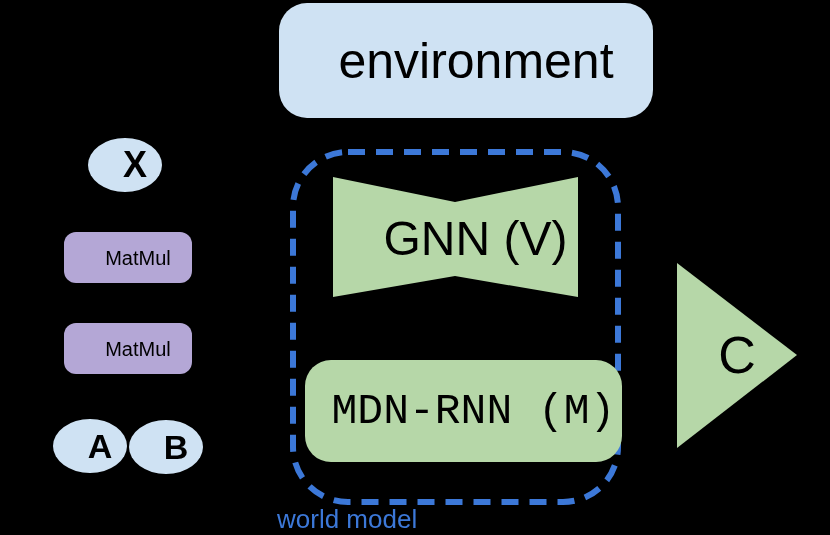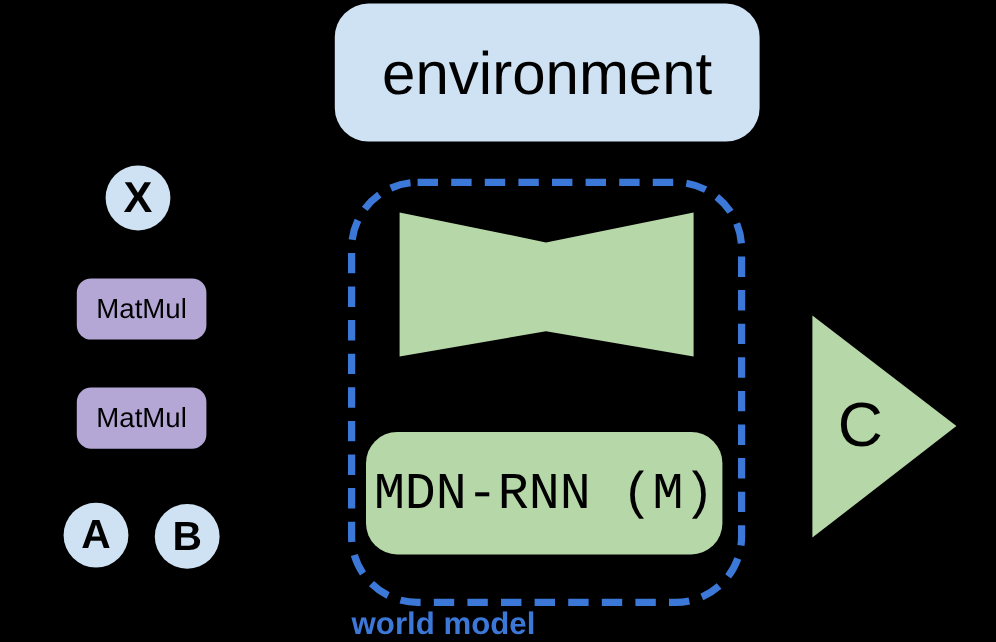--- a/index.html
+++ b/index.html
@@ -15,20 +15,21 @@
     position: absolute;
     left: 0; top: 0;
   }
   .node {
     position: absolute;
     display: flex;
     align-items: center;
     justify-content: center;
     color: #000;
     line-height: 1;
+    padding-left: 20px;
   }
   .env-box {
     left: 279px; top: 3px;
     width: 354px; height: 115px;
     border-radius: 28px;
     background: #cfe2f3;
     font-size: 50px;
   }
   .circle {
     border-radius: 50%;
@@ -36,21 +37,21 @@
     font-weight: bold;
   }
   .x-node { left: 88px;  top: 138px; width: 54px; height: 54px; font-size: 36px; }
   .a-node { left: 53px;  top: 419px; width: 54px; height: 54px; font-size: 34px; }
   .b-node { left: 129px; top: 420px; width: 54px; height: 54px; font-size: 34px; }
   .matmul {
     left: 64px;
     width: 108px; height: 51px;
     border-radius: 12px;
     background: #b4a7d6;
-    font-size: 23px;
+    font-size: 20px;
     font-weight: 500;
   }
   .matmul-1 { top: 232px; }
   .matmul-2 { top: 323px; }
   .gnn-label {
     left: 333px; top: 214px;
     width: 245px; height: 50px;
     font-size: 48px;
   }
   .mdn-box {
@@ -61,23 +62,23 @@
     font-size: 43px;
     font-family: Liberation Mono, monospace;
   }
   .c-label {
     left: 677px; top: 327px;
     width: 80px; height: 56px;
     font-size: 52px;
   }
   .wm-label {
     position: absolute;
-    left: 293px; top: 506px;
+    left: 277px; top: 506px;
     font-size: 26px;
-    font-weight: bold;
+    font-weight: normal;
     color: #3c78d8;
     line-height: 1;
   }
 </style>
 </head>
 <body>
 
 <div class="canvas">
 
   <svg class="layer" width="830" height="535" viewBox="0 0 830 535">
@@ -103,20 +104,23 @@
   </div>
 
   <div class="node circle a-node">
     <span>A</span>
   </div>
 
   <div class="node circle b-node">
     <span>B</span>
   </div>
 
+  <div class="node gnn-label">
+    <span>GNN (V)</span>
+  </div>
 
   <div class="node mdn-box">
     <span>MDN-RNN (M)</span>
   </div>
 
   <div class="node c-label">
     <span>C</span>
   </div>
 
   <div class="wm-label">

